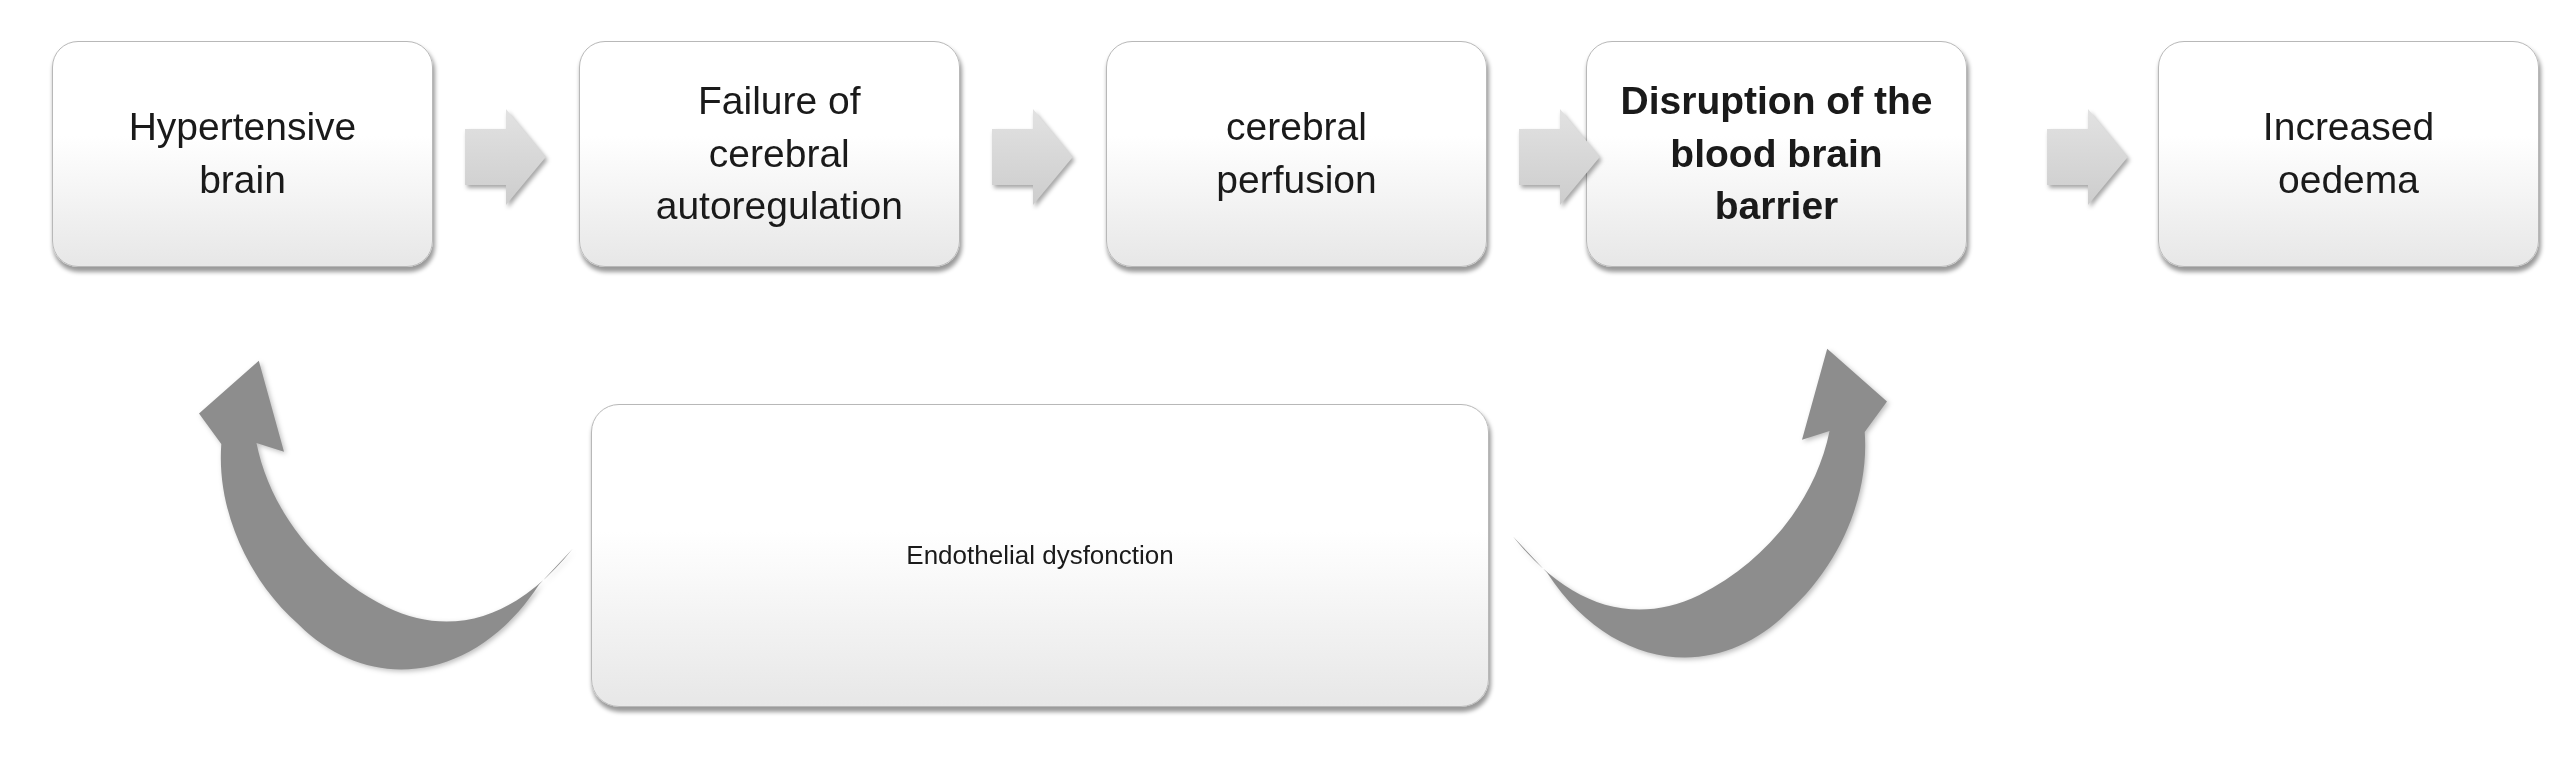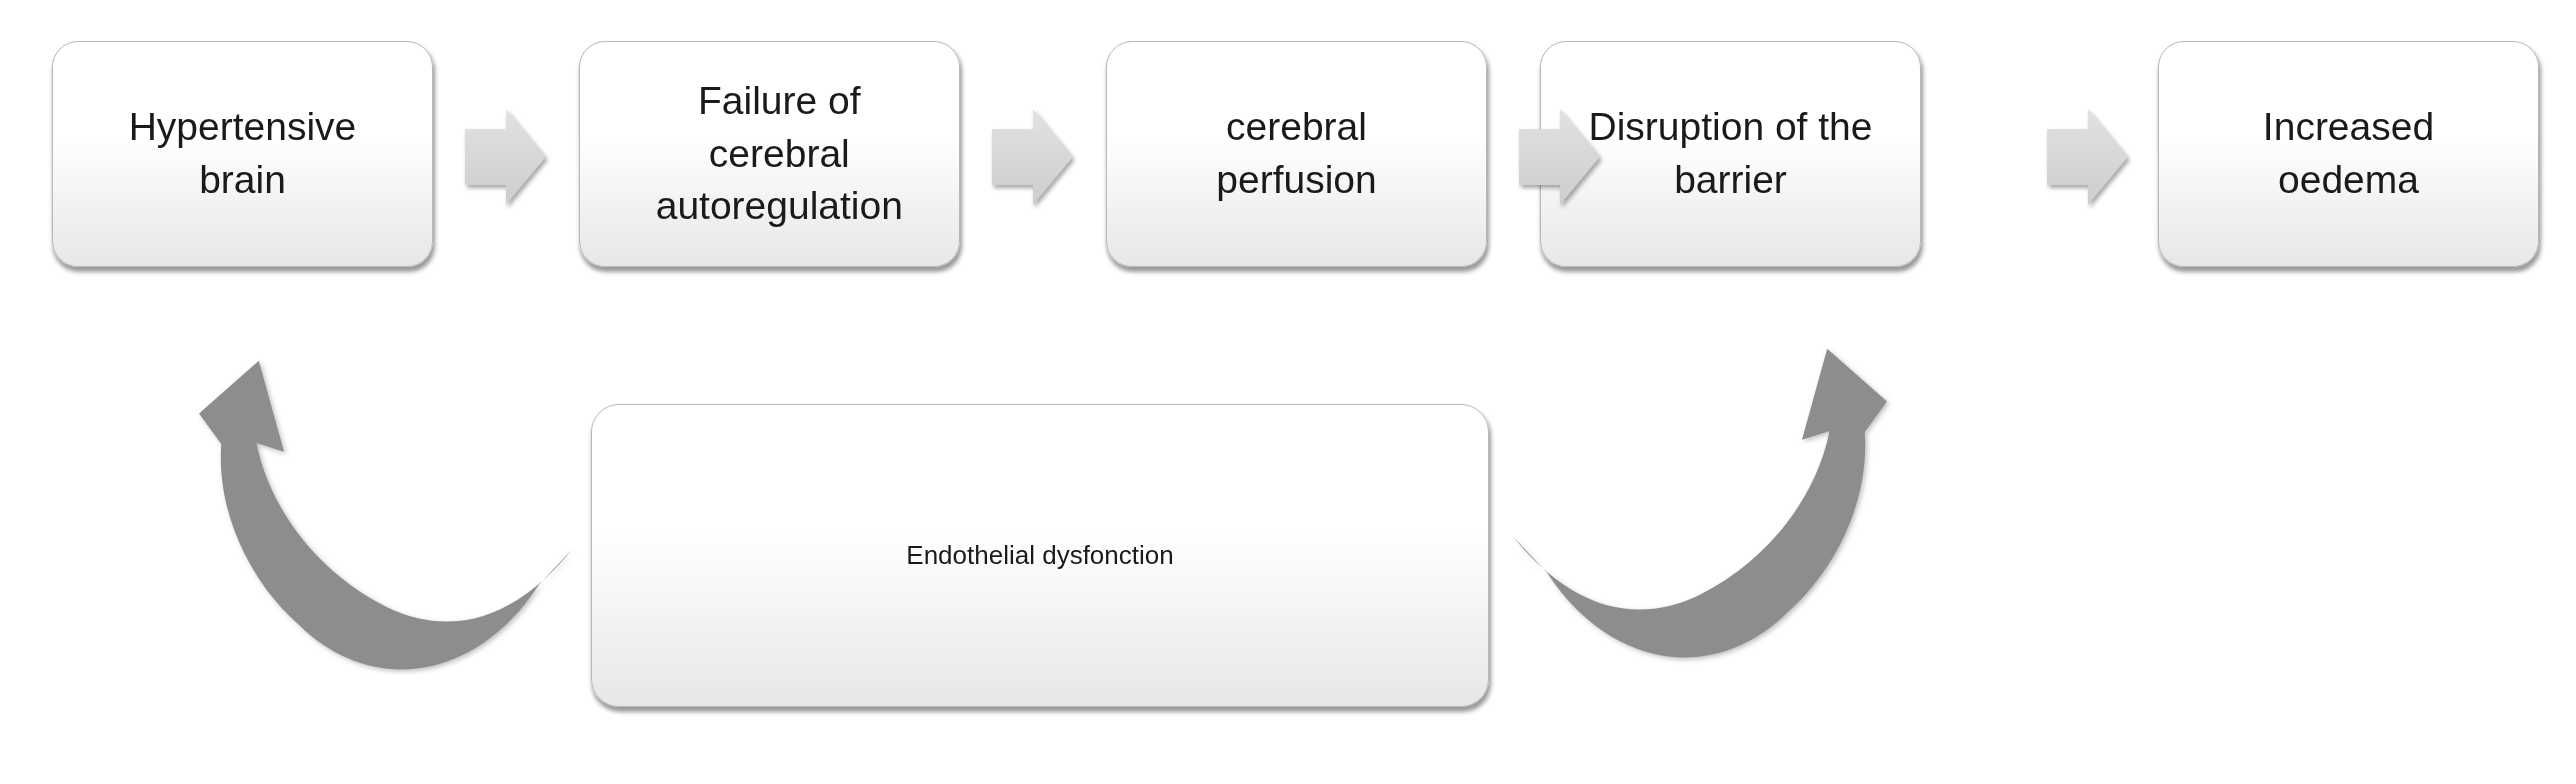--- a/index.html
+++ b/index.html
@@ -37,21 +37,21 @@
     align-items: center;
     justify-content: center;
     text-align: center;
     font-size: 39px;
     line-height: 1.35;
     padding: 0 16.4px;
   }
   #flow-box-0 { left: 52px; }
   #flow-box-1 { left: 579px; padding-left: 36px; }
   #flow-box-2 { left: 1106px; }
-  #flow-box-3 { left: 1540px; }
+  #flow-box-3 { left: 1586px; font-weight: bold; }
   #flow-box-4 { left: 2158px; }
 
   .feedback-box {
     position: absolute;
     box-sizing: border-box;
     left: 591px;
     top: 404px;
     width: 898px;
     height: 303px;
     border: 1.2px solid var(--box-border, #b8b8b8);
@@ -106,20 +106,21 @@
     <div>autoregulation</div>
   </div>
 
   <div class="flow-box" id="flow-box-2">
     <div>cerebral</div>
     <div>perfusion</div>
   </div>
 
   <div class="flow-box" id="flow-box-3">
     <div>Disruption of the</div>
+    <div>blood brain</div>
     <div>barrier</div>
   </div>
 
   <div class="flow-box" id="flow-box-4">
     <div>Increased</div>
     <div>oedema</div>
   </div>
 
   <svg class="block-arrow" id="block-arrow-0" viewBox="0 0 140 164">
     <defs>

